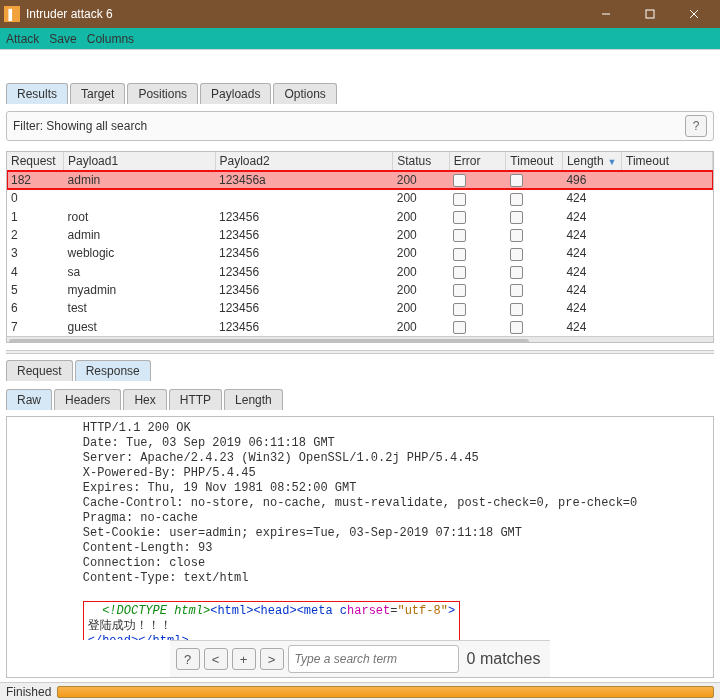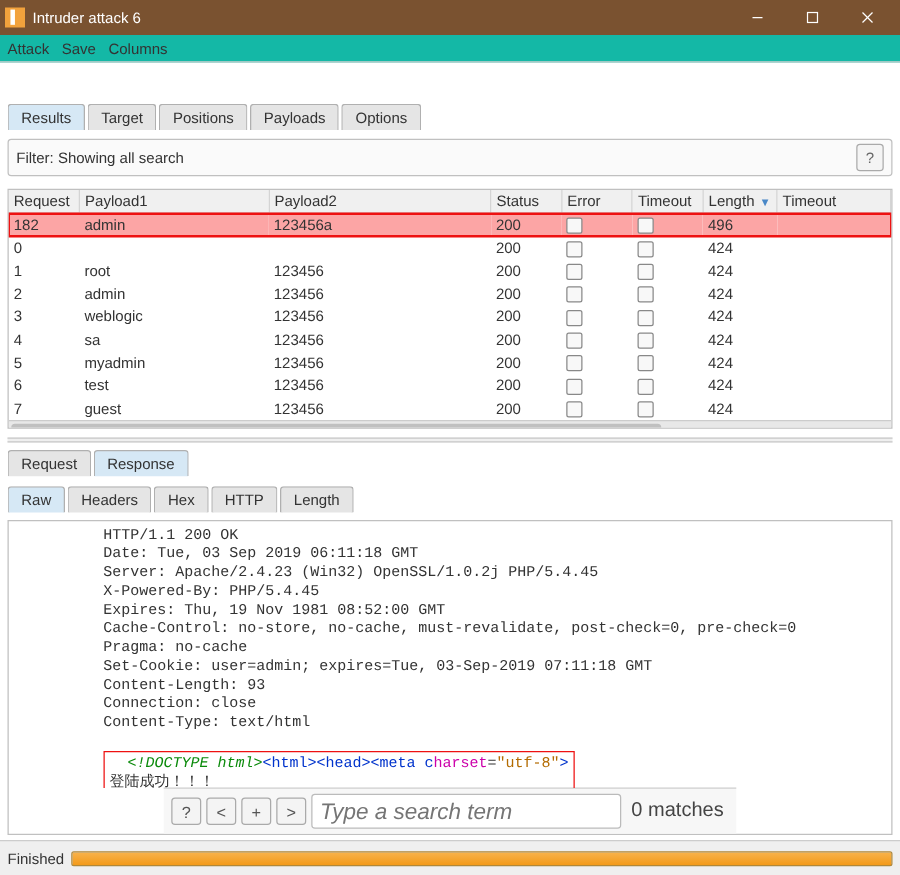--- a/index.html
+++ b/index.html
@@ -33,23 +33,23 @@
 .midsplit { height: 4px; border-top: 1px solid #c8c8c8; border-bottom: 1px solid #c8c8c8; background: #efefef; margin-top: 3px;}
 .resp-area { border: 1px solid #c0c0c0; margin-top: 2px; flex: 1; display: flex; flex-direction: column; overflow: hidden; align-items: center; }
 .resp-text { font-family: "Courier New", monospace; font-size: 12px; padding: 4px 6px; white-space: pre; overflow: auto; flex: 1; line-height: 1.25; }
 .resp-text .kw { color: #0a8a0a; font-style: italic; }
 .resp-text .tag { color: #0033cc; }
 .resp-text .attr { color: #cc00aa; }
 .resp-text .str { color: #b36b00; }
 .respbox { border: 1px solid #e11; padding: 2px 4px; display: inline-block; }
 .searchbar { display: flex; align-items: center; gap: 4px; padding: 4px 6px; border-top: 1px solid #d0d0d0; background: #f7f7f7; }
 .sbtn { width: 24px; height: 22px; border: 1px solid #aaa; border-radius: 3px; background: #f4f4f4; display: flex; align-items: center; justify-content: center; font-size: 13px; color: #555; }
-.searchin { flex: 1; height: 22px; border: 1px solid #bbb; border-radius: 3px; padding: 13px 6px; font-style: italic; color: #888; font-size: 18px; background: #fff; }
+.searchin { flex: 1; height: 22px; border: 1px solid #bbb; border-radius: 3px; padding: 13px 6px; font-style: italic; color: #888; font-size: 12px; background: #fff; }
 .matches { font-size: 16px; color: #444; padding: 0 4px; }
-.statusbar { height: 28px; background: #efefef; border-top: 1px solid #ccc; display: flex; align-items: center; padding: 0 6px; gap: 6px; font-size: 12px; }
+.statusbar { height: 18px; background: #efefef; border-top: 1px solid #ccc; display: flex; align-items: center; padding: 0 6px; gap: 6px; font-size: 12px; }
 .progress { flex: 1; height: 12px; border: 1px solid #b0883a; border-radius: 2px; background: linear-gradient(#f8b24a, #f39a1a); }
 .col-req{width:56px} .col-p1{width:150px} .col-p2{width:176px} .col-st{width:56px} .col-er{width:56px} .col-to{width:56px} .col-ln{width:56px} .col-cm{width:90px}
 </style>
 </head>
 <body>
 
 <div class="window">
 
   <div class="titlebar">
     <span class="ticon">▌</span>

